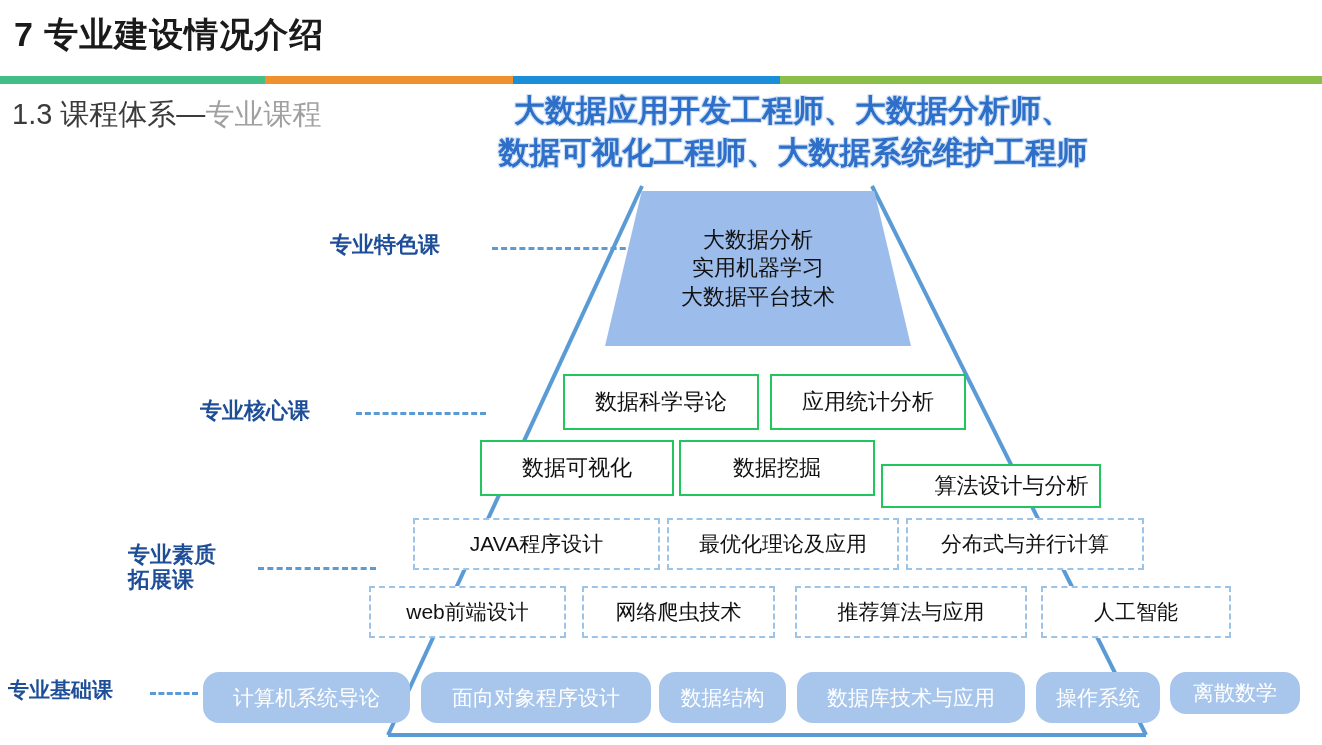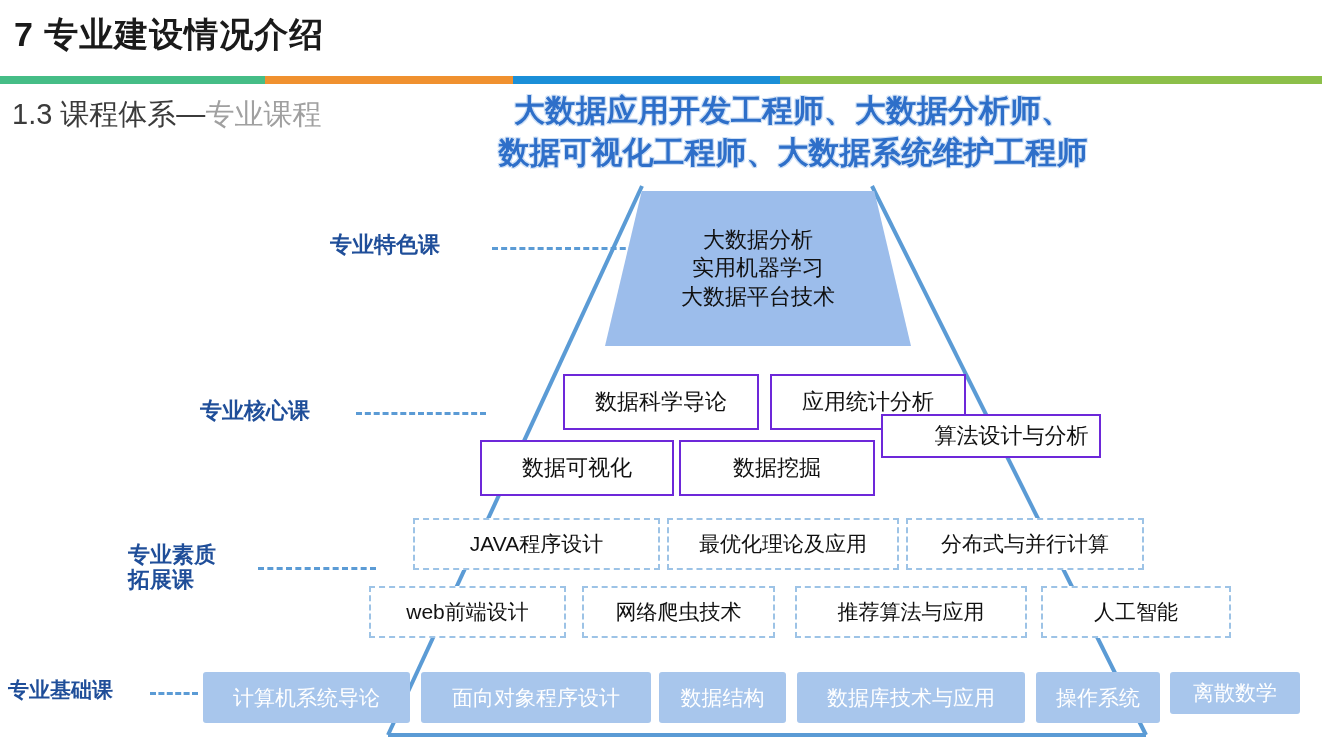--- a/index.html
+++ b/index.html
@@ -70,34 +70,34 @@
   .trapezoid .tx{
     font-size:22px;color:#111;line-height:1.28;text-align:center;
     white-space:pre-line;
   }
 
   
   .box{
     position:absolute;display:flex;align-items:center;justify-content:center;
     box-sizing:border-box;text-align:center;color:#111;background:#fff;
   }
-  .box.core{border:2px solid #6d28d9;font-size:22px;}
+  .box.core{border:2px solid #22c55e;font-size:22px;}
   .box.ext{border:2px dashed #9dc3e6;font-size:21px;}
   .box.base{
-    border:none;background:#a8c6ec;border-radius:3px;
+    border:none;background:#a8c6ec;border-radius:16px;
     color:#ffffff;font-size:21px;
   }
 
   
   .c1{left:563px;top:374px;width:196px;height:56px;}
   .c2{left:770px;top:374px;width:196px;height:56px;}
   
   .c3{left:480px;top:440px;width:194px;height:56px;}
   .c4{left:679px;top:440px;width:196px;height:56px;}
-  .c5{left:881px;top:414px;width:220px;height:44px;padding-left:41px;}
+  .c5{left:881px;top:464px;width:220px;height:44px;padding-left:41px;}
   
   .e1{left:413px;top:518px;width:247px;height:52px;}
   .e2{left:667px;top:518px;width:232px;height:52px;font-family:Liberation Serif, serif;}
   .e3{left:906px;top:518px;width:238px;height:52px;}
   
   .e4{left:369px;top:586px;width:197px;height:52px;}
   .e5{left:582px;top:586px;width:193px;height:52px;}
   .e6{left:795px;top:586px;width:232px;height:52px;}
   .e7{left:1041px;top:586px;width:190px;height:52px;}
   

